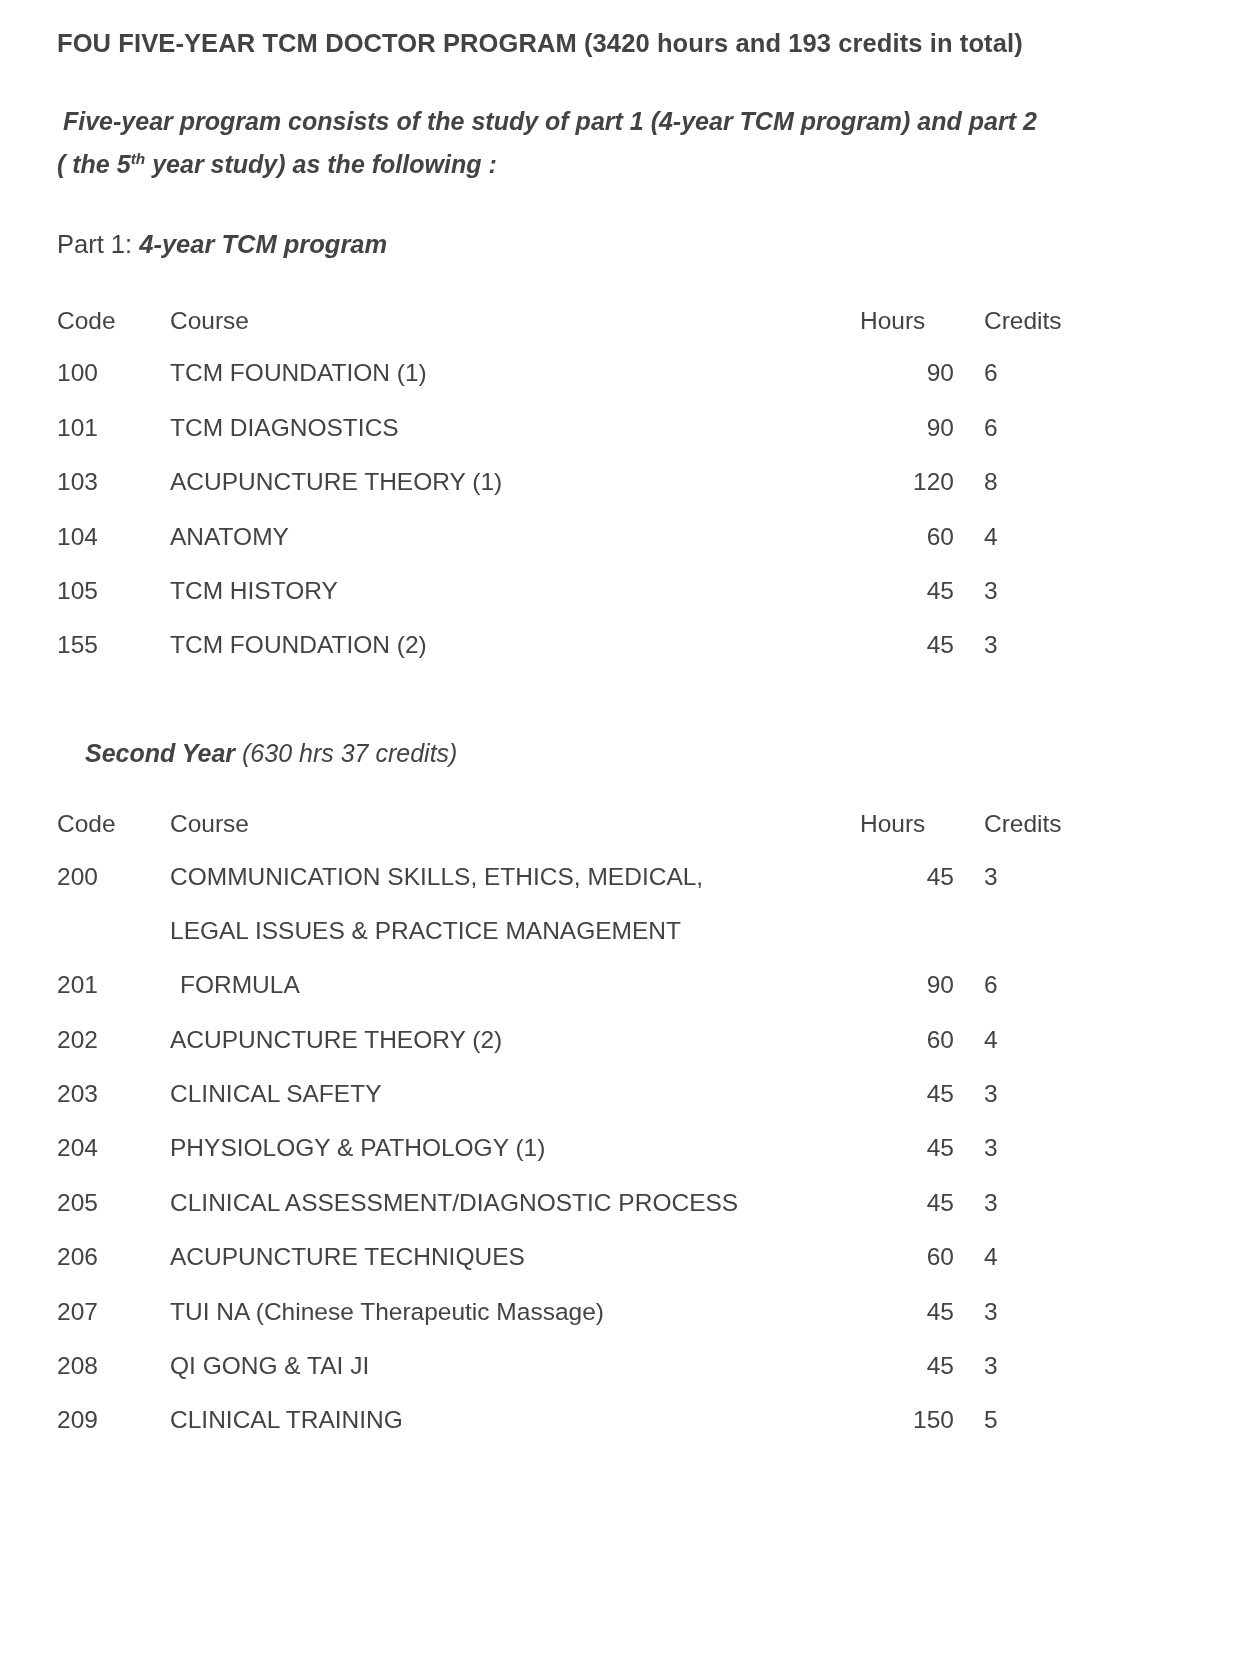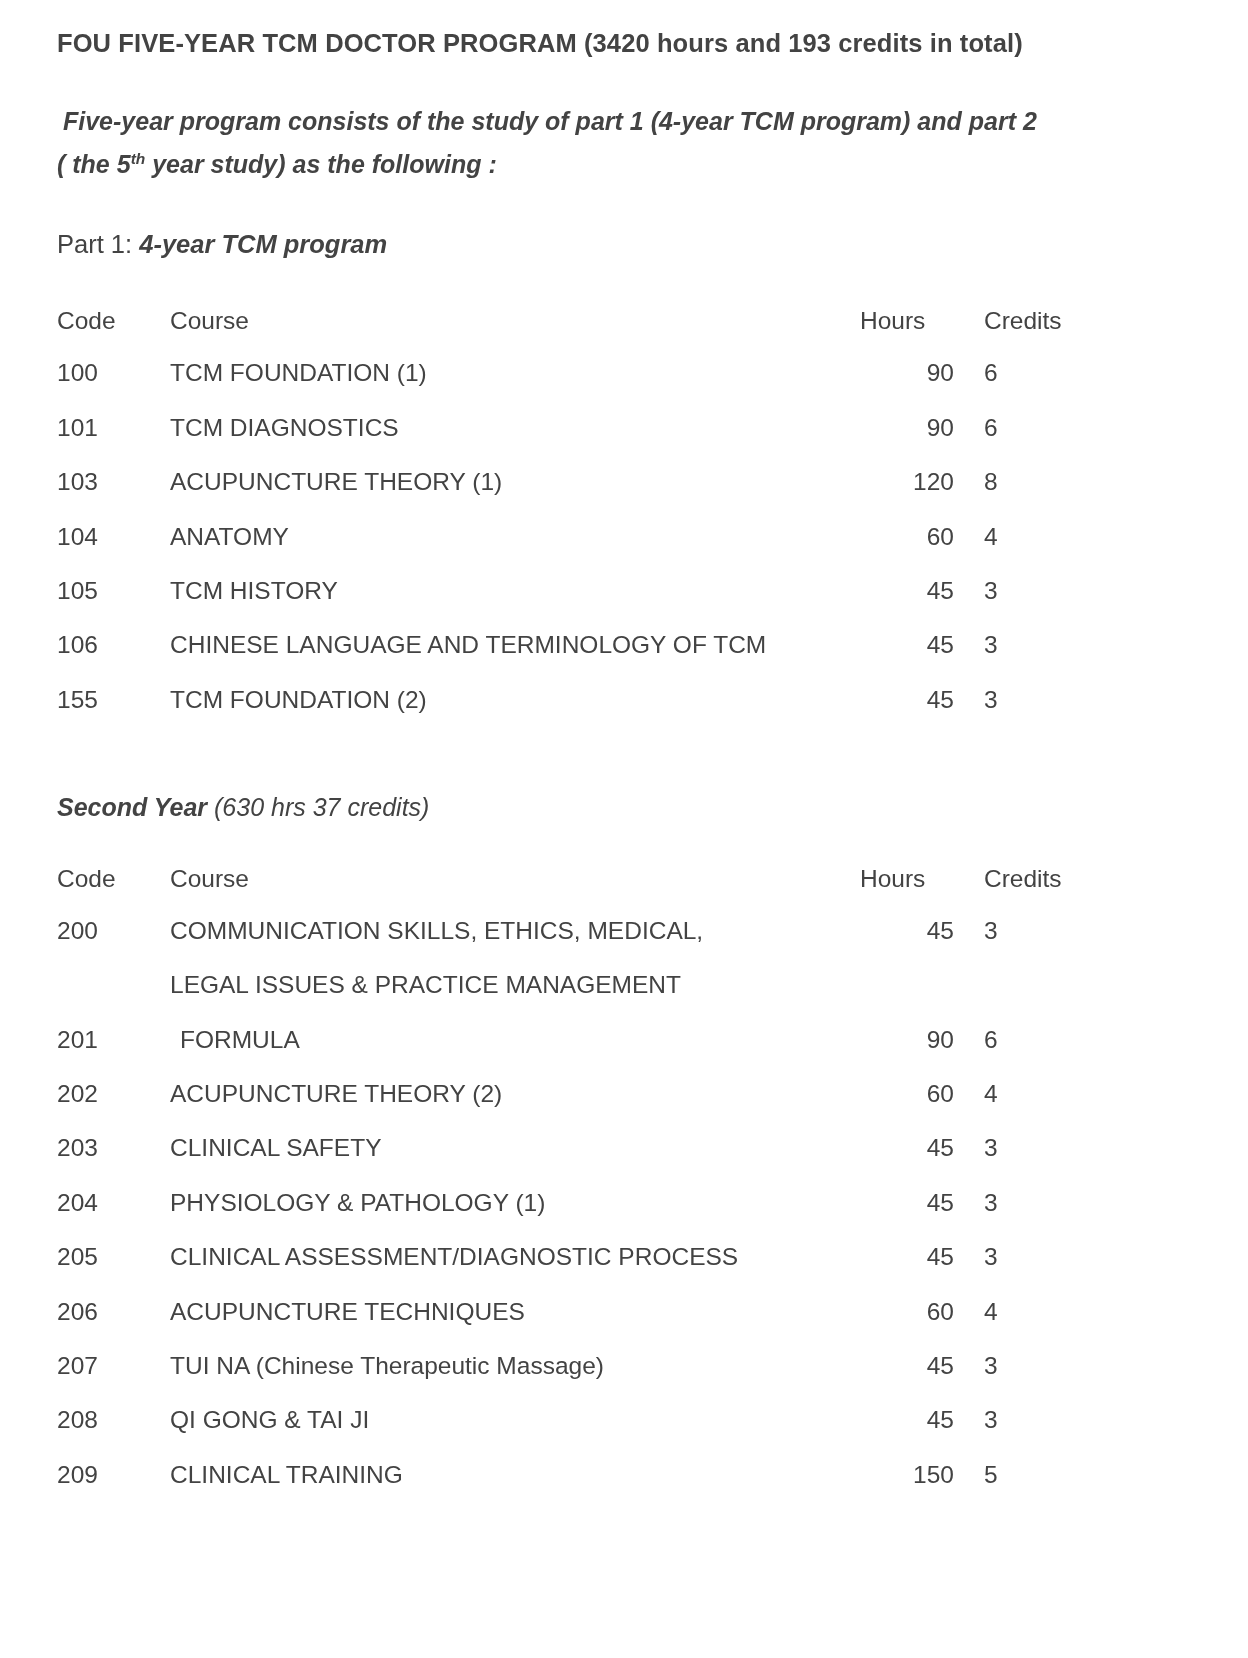--- a/index.html
+++ b/index.html
@@ -65,21 +65,21 @@
   }
   .year-heading .yr-name {
     font-weight: bold;
     font-style: italic;
   }
   .year-heading .yr-meta {
     font-style: italic;
     font-weight: normal;
   }
 
-  .year-heading.second { margin-top: 52px; }
+  .year-heading.second { margin-top: 52px; margin-left: 28px; }
 
   
   table.course-table {
     border-collapse: collapse;
     width: 1020px;
     table-layout: fixed;
     margin: 0;
   }
   table.course-table col.c-code    { width: 113px; }
   table.course-table col.c-course  { width: 690px; }
@@ -175,26 +175,20 @@
           <td class="hours">60</td>
           <td class="credits">4</td>
         </tr>
         <tr>
           <td class="code">105</td>
           <td class="course">TCM HISTORY</td>
           <td class="hours">45</td>
           <td class="credits">3</td>
         </tr>
         <tr>
-          <td class="code">106</td>
-          <td class="course">CHINESE LANGUAGE AND TERMINOLOGY OF TCM</td>
-          <td class="hours">45</td>
-          <td class="credits">3</td>
-        </tr>
-        <tr>
           <td class="code">155</td>
           <td class="course">TCM FOUNDATION  (2)</td>
           <td class="hours">45</td>
           <td class="credits">3</td>
         </tr>
       </tbody>
   </table>
 
   <p class="year-heading second">
     <span class="yr-name">Second Year</span><span> </span><span class="yr-meta">(630 hrs  37 credits)</span>

